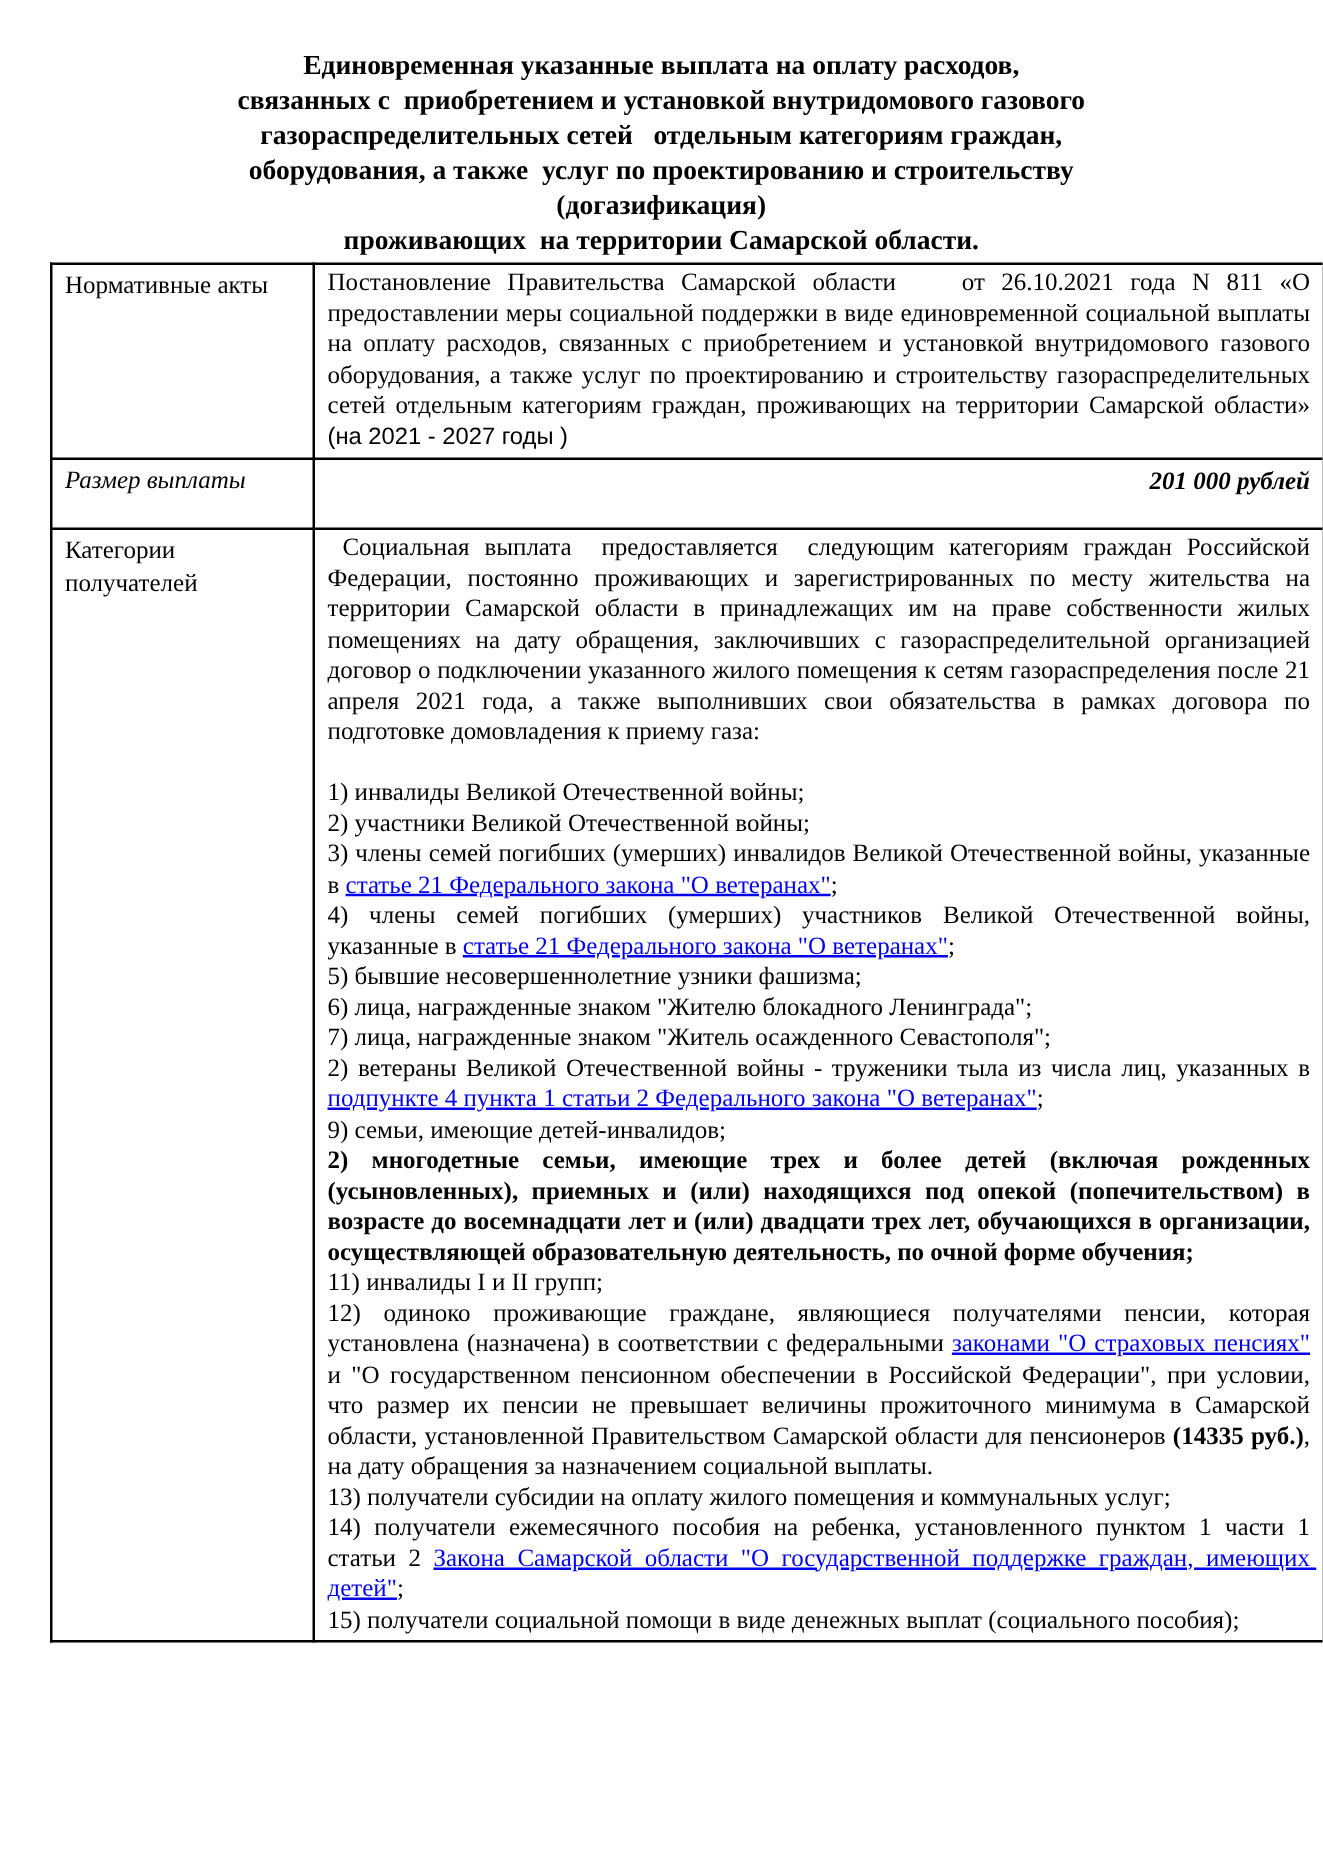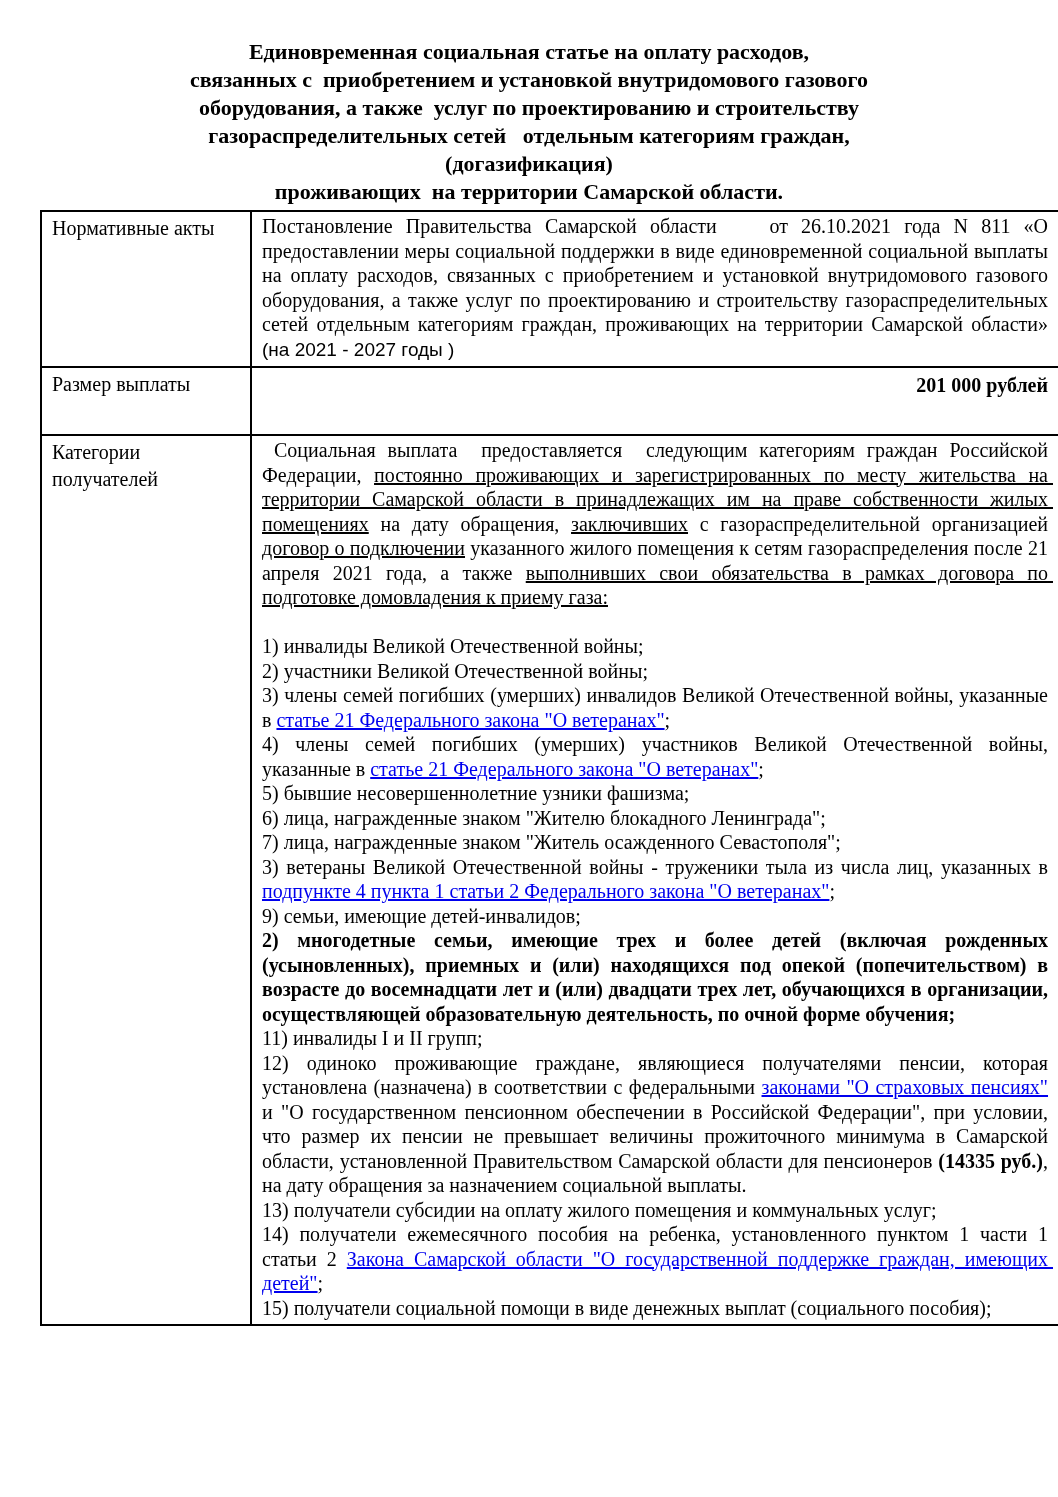--- a/index.html
+++ b/index.html
@@ -45,56 +45,55 @@
     line-height: 27px;
     padding: 3px 16px 3px 10px;
   }
   td.content-cell {
     width: 786px;
     font-size: 20px;
     line-height: 24.5px;
     padding: 2px 10px 4px 10px;
   }
   tr.row-normative { height: 156px; }
-  tr.row-size { height: 68px; }
+  tr.row-size { height: 56px; font-style: italic; }
   td.value-cell {
     text-align: right;
     font-weight: bold;
     padding-top: 5px;
   }
   .para {
     text-align: justify;
     white-space: pre-wrap;
   }
   .para .u {
-    text-decoration: underline;
   }
   .para .b {
     font-weight: bold;
   }
   .para .sans {
     font-family: Liberation Sans, sans-serif;
     font-size: 19px;
   }
   .para a.link {
     color: var(--link-color, #0000ee);
     text-decoration: underline;
     cursor: pointer;
   }
 </style>
 </head>
 <body>
 
 <div class="page">
 
   <div class="title">
-    <div class="title-line">Единовременная социальная статье на оплату расходов,</div>
+    <div class="title-line">Единовременная указанные выплата на оплату расходов,</div>
     <div class="title-line">связанных с  приобретением и установкой внутридомового газового</div>
+    <div class="title-line">газораспределительных сетей   отдельным категориям граждан,</div>
     <div class="title-line">оборудования, а также  услуг по проектированию и строительству</div>
-    <div class="title-line">газораспределительных сетей   отдельным категориям граждан,</div>
     <div class="title-line">(догазификация)</div>
     <div class="title-line">проживающих  на территории Самарской области.</div>
   </div>
 
   <table class="doc-table">
     <tbody>
         <tr class="row-normative">
       <td class="label-cell">Нормативные акты</td>
       <td class="content-cell">
             <div class="para"><span>Постановление Правительства Самарской области    от 26.10.2021 года N 811 «О предоставлении меры социальной поддержки в виде единовременной социальной выплаты на оплату расходов, связанных с приобретением и установкой внутридомового газового оборудования, а также услуг по проектированию и строительству газораспределительных сетей отдельным категориям граждан, проживающих на территории Самарской области» </span><span class="sans">(на 2021 - 2027 годы )</span></div>
@@ -109,21 +108,21 @@
       <td class="content-cell">
             <div class="para"><span> Социальная выплата  предоставляется  следующим категориям граждан Российской Федерации, </span><span class="u">постоянно проживающих и зарегистрированных по месту жительства на территории Самарской области в принадлежащих им на праве собственности жилых помещениях</span><span> на дату обращения, </span><span class="u">заключивших</span><span> с газораспределительной организацией </span><span class="u">договор о подключении</span><span> указанного жилого помещения к сетям газораспределения после 21 апреля 2021 года, а также </span><span class="u">выполнивших свои обязательства в рамках договора по подготовке домовладения к приему газа:</span></div>
             <div class="para"><span> </span></div>
             <div class="para"><span>1) инвалиды Великой Отечественной войны;</span></div>
             <div class="para"><span>2) участники Великой Отечественной войны;</span></div>
             <div class="para"><span>3) члены семей погибших (умерших) инвалидов Великой Отечественной войны, указанные в </span><a class="link" href="#">статье 21 Федерального закона "О ветеранах"</a><span>;</span></div>
             <div class="para"><span>4) члены семей погибших (умерших) участников Великой Отечественной войны, указанные в </span><a class="link" href="#">статье 21 Федерального закона "О ветеранах"</a><span>;</span></div>
             <div class="para"><span>5) бывшие несовершеннолетние узники фашизма;</span></div>
             <div class="para"><span>6) лица, награжденные знаком "Жителю блокадного Ленинграда";</span></div>
             <div class="para"><span>7) лица, награжденные знаком "Житель осажденного Севастополя";</span></div>
-            <div class="para"><span>3) ветераны Великой Отечественной войны - труженики тыла из числа лиц, указанных в </span><a class="link" href="#">подпункте 4 пункта 1 статьи 2 Федерального закона "О ветеранах"</a><span>;</span></div>
+            <div class="para"><span>2) ветераны Великой Отечественной войны - труженики тыла из числа лиц, указанных в </span><a class="link" href="#">подпункте 4 пункта 1 статьи 2 Федерального закона "О ветеранах"</a><span>;</span></div>
             <div class="para"><span>9) семьи, имеющие детей-инвалидов;</span></div>
             <div class="para"><span class="b">2) многодетные семьи, имеющие трех и более детей (включая рожденных (усыновленных), приемных и (или) находящихся под опекой (попечительством) в возрасте до восемнадцати лет и (или) двадцати трех лет, обучающихся в организации, осуществляющей образовательную деятельность, по очной форме обучения;</span></div>
             <div class="para"><span>11) инвалиды I и II групп;</span></div>
             <div class="para"><span>12) одиноко проживающие граждане, являющиеся получателями пенсии, которая установлена (назначена) в соответствии с федеральными </span><a class="link" href="#">законами "О страховых пенсиях"</a><span> и "О государственном пенсионном обеспечении в Российской Федерации", при условии, что размер их пенсии не превышает величины прожиточного минимума в Самарской области, установленной Правительством Самарской области для пенсионеров </span><span class="b">(14335 руб.)</span><span>, на дату обращения за назначением социальной выплаты.</span></div>
             <div class="para"><span>13) получатели субсидии на оплату жилого помещения и коммунальных услуг;</span></div>
             <div class="para"><span>14) получатели ежемесячного пособия на ребенка, установленного пунктом 1 части 1 статьи 2 </span><a class="link" href="#">Закона Самарской области "О государственной поддержке граждан, имеющих детей"</a><span>;</span></div>
             <div class="para"><span>15) получатели социальной помощи в виде денежных выплат (социального пособия);</span></div>
           </td>
     </tr>
   </tbody>

